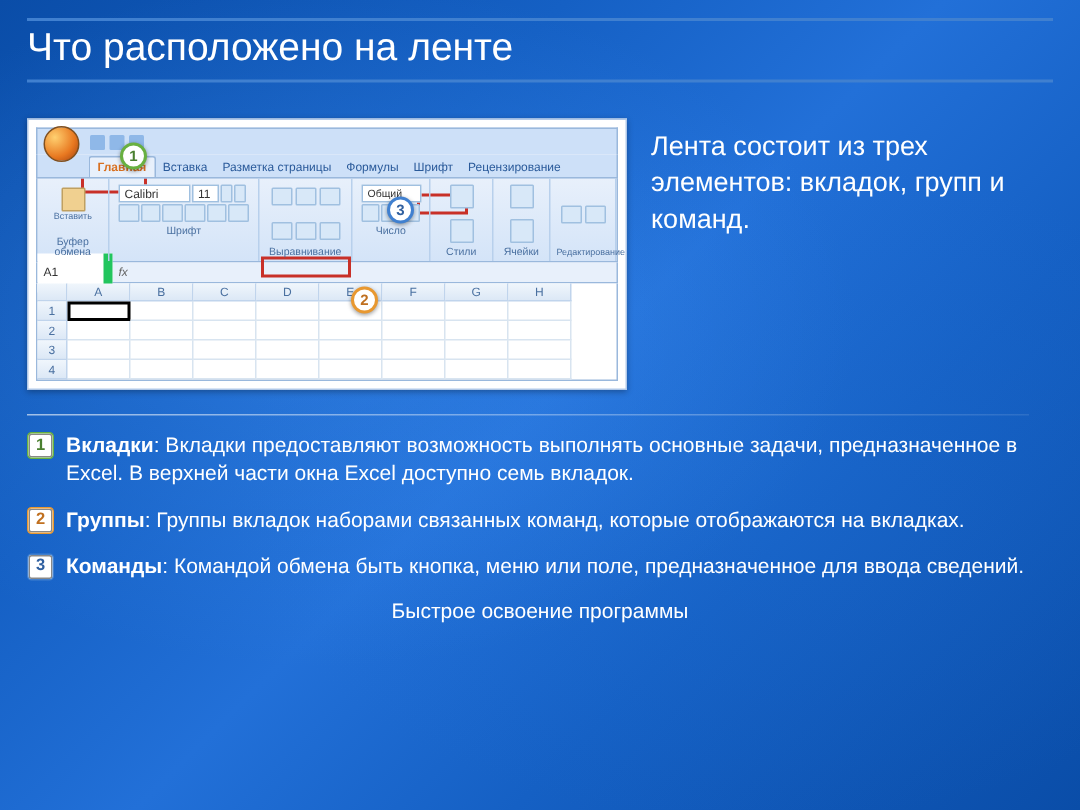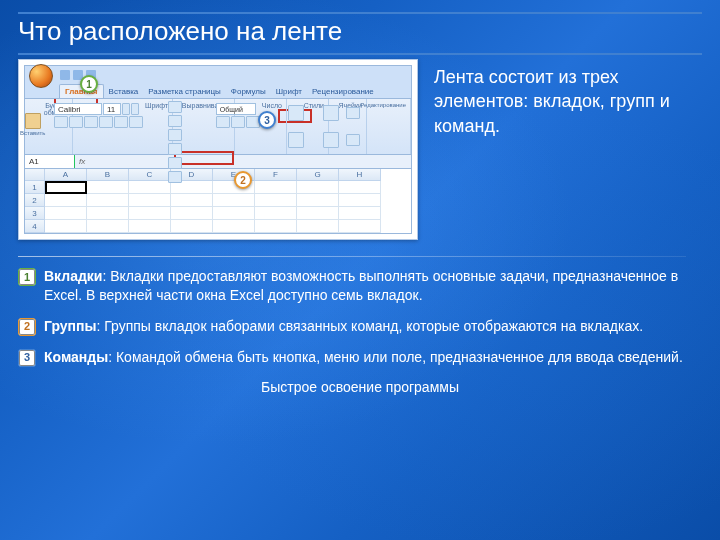--- a/index.html
+++ b/index.html
@@ -13,21 +13,21 @@
   }
   body::before {
     content: '';
     position: absolute;
     top: 0; left: 0; right: 0; bottom: 0;
     background: radial-gradient(ellipse at 30% 40%, rgba(80,160,255,0.3) 0%, transparent 50%),
                 radial-gradient(ellipse at 70% 60%, rgba(40,120,220,0.2) 0%, transparent 50%);
     pointer-events: none;
   }
   .slide { position: relative; padding: 12px 18px 8px 18px; height: 100%; }
-  .title-bar { border-top: 2px solid #4080d0; border-bottom: 2px solid #4080d0; padding: 2px 0 6px 0; margin-bottom: 4px; }
+  .title-bar { border-top: 2px solid #4080d0; border-bottom: 2px solid #4080d0; padding: 2px 0 6px 0; margin-bottom: 24px; }
   .title { color: #ffffff; font-size: 26px; font-weight: normal; }
   .top-row { display: flex; gap: 16px; align-items: flex-start; margin-bottom: 16px; }
   .screenshot {
     width: 400px;
     background: #fff;
     border: 1px solid #b0c8e8;
     padding: 5px;
     box-shadow: 0 1px 4px rgba(0,0,0,0.3);
   }
   .intro-text { color: #fff; font-size: 18px; line-height: 1.35; padding-top: 6px; flex: 1; }
@@ -59,39 +59,39 @@
   }
   .qat { display: flex; gap: 3px; padding: 0 3px; }
   .qat-item { width: 10px; height: 10px; background: #8fb8e8; border-radius: 1px; }
   .tabs-row { display: flex; align-items: flex-end; background: #cde0f8; border: 1px solid #9ab8dc; border-top: none; padding: 2px 0 0 34px; gap: 0; font-size: 8px; height: 16px; position: relative; }
   .tab { padding: 2px 5px; color: #2a5a9a; white-space: nowrap; cursor: default; }
   .tab.active { background: #e8f0fb; border: 1px solid #9ab8dc; border-bottom: none; border-radius: 2px 2px 0 0; color: #d87020; font-weight: bold; }
   .ribbon {
     display: flex; background: linear-gradient(#e8f0fb, #d4e4f8);
     border: 1px solid #9ab8dc; border-top: none; height: 56px;
   }
-  .group { border-right: 1px solid #b8d0ec; padding: 2px 4px; display: flex; flex-direction: row; justify-content: flex-end; position: relative; }
+  .group { border-right: 1px solid #b8d0ec; padding: 2px 4px; display: flex; flex-direction: column; justify-content: flex-start; position: relative; }
   .group-label { font-size: 7px; text-align: center; color: #4a70a0; padding-top: 1px; }
   .group-icons { display: flex; flex-wrap: wrap; gap: 2px; align-items: center; justify-content: center; flex: 1; }
   .big-icon { width: 22px; height: 28px; display: flex; flex-direction: column; align-items: center; gap: 1px; }
   .big-icon .ic { width: 16px; height: 16px; background: #f0d090; border: 1px solid #c0a060; border-radius: 1px; }
   .big-icon .lbl { font-size: 6px; color: #4a70a0; }
   .small-icon { width: 14px; height: 12px; background: #d8e8f8; border: 1px solid #a0c0e0; border-radius: 1px; }
   .font-row { display: flex; gap: 1px; align-items: center; font-size: 8px; }
   .font-box { background: #fff; border: 1px solid #a0c0e0; padding: 0 3px; height: 12px; display: flex; align-items: center; }
   .fmt-icons { display: flex; gap: 1px; margin-top: 1px; }
   .red-callout { position: absolute; border: 2px solid #c83028; pointer-events: none; }
   .circle-callout {
     position: absolute; width: 18px; height: 18px; border-radius: 50%;
     background: #fff; display: flex; align-items: center; justify-content: center;
     font-size: 10px; font-weight: bold; z-index: 5;
     box-shadow: 0 1px 3px rgba(0,0,0,0.4);
   }
   .formula-row { display: flex; background: #e8f0fb; border: 1px solid #9ab8dc; border-top: none; height: 14px; font-size: 8px; align-items: center; }
-  .name-box { width: 50px; background: #fff; border-right: 1px solid #22c55e; padding: 0 4px; height: 100%; display: flex; align-items: center; }
+  .name-box { width: 50px; background: #fff; border-right: 6px solid #22c55e; padding: 13px 4px; height: 100%; display: flex; align-items: center; }
   .fx { padding: 0 4px; color: #666; font-style: italic; }
   .sheet { display: flex; border: 1px solid #9ab8dc; border-top: none; background: #fff; }
   .row-headers { display: flex; flex-direction: column; }
   .col-headers { display: flex; }
   .hdr-cell { background: linear-gradient(#f0f6fc, #dce8f6); border-right: 1px solid #c0d4ec; border-bottom: 1px solid #c0d4ec; font-size: 8px; text-align: center; color: #4a70a0; }
   .col-hdr { width: 42px; height: 12px; line-height: 12px; }
   .corner-hdr { width: 20px; height: 12px; }
   .row-hdr { width: 20px; height: 13px; line-height: 13px; }
   .cells-area { display: flex; flex-direction: column; }
   .cell-row { display: flex; }

